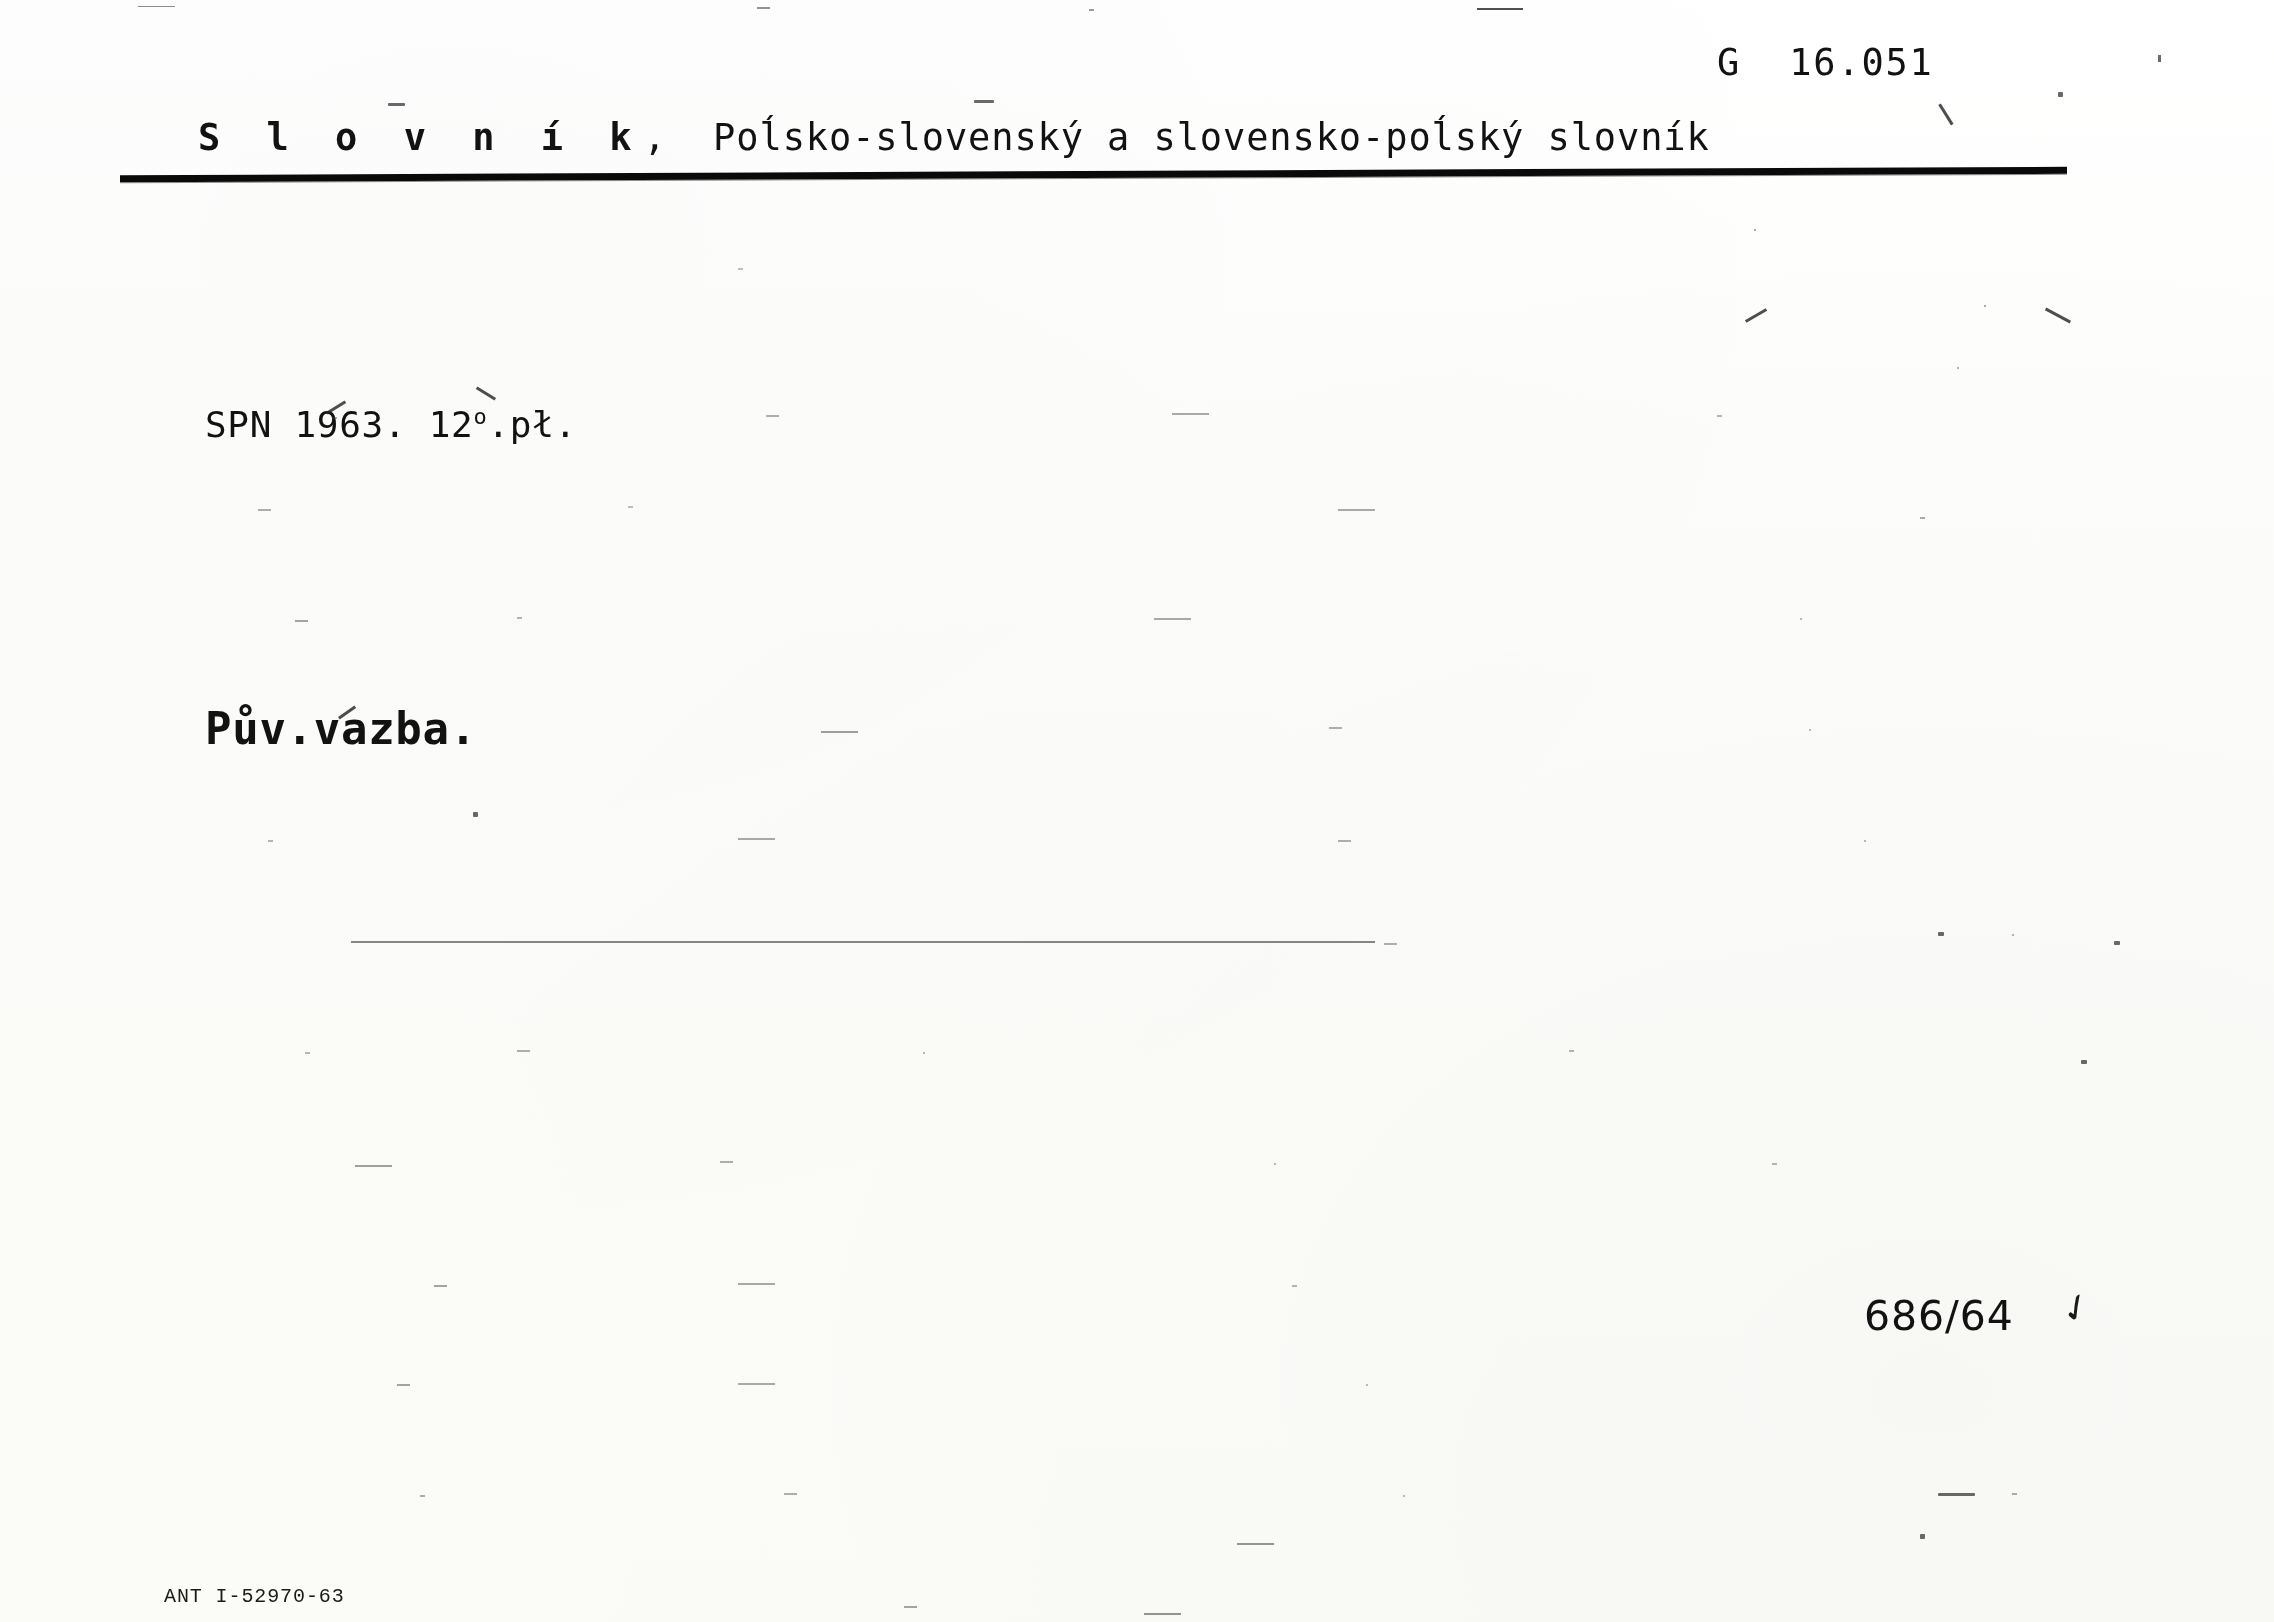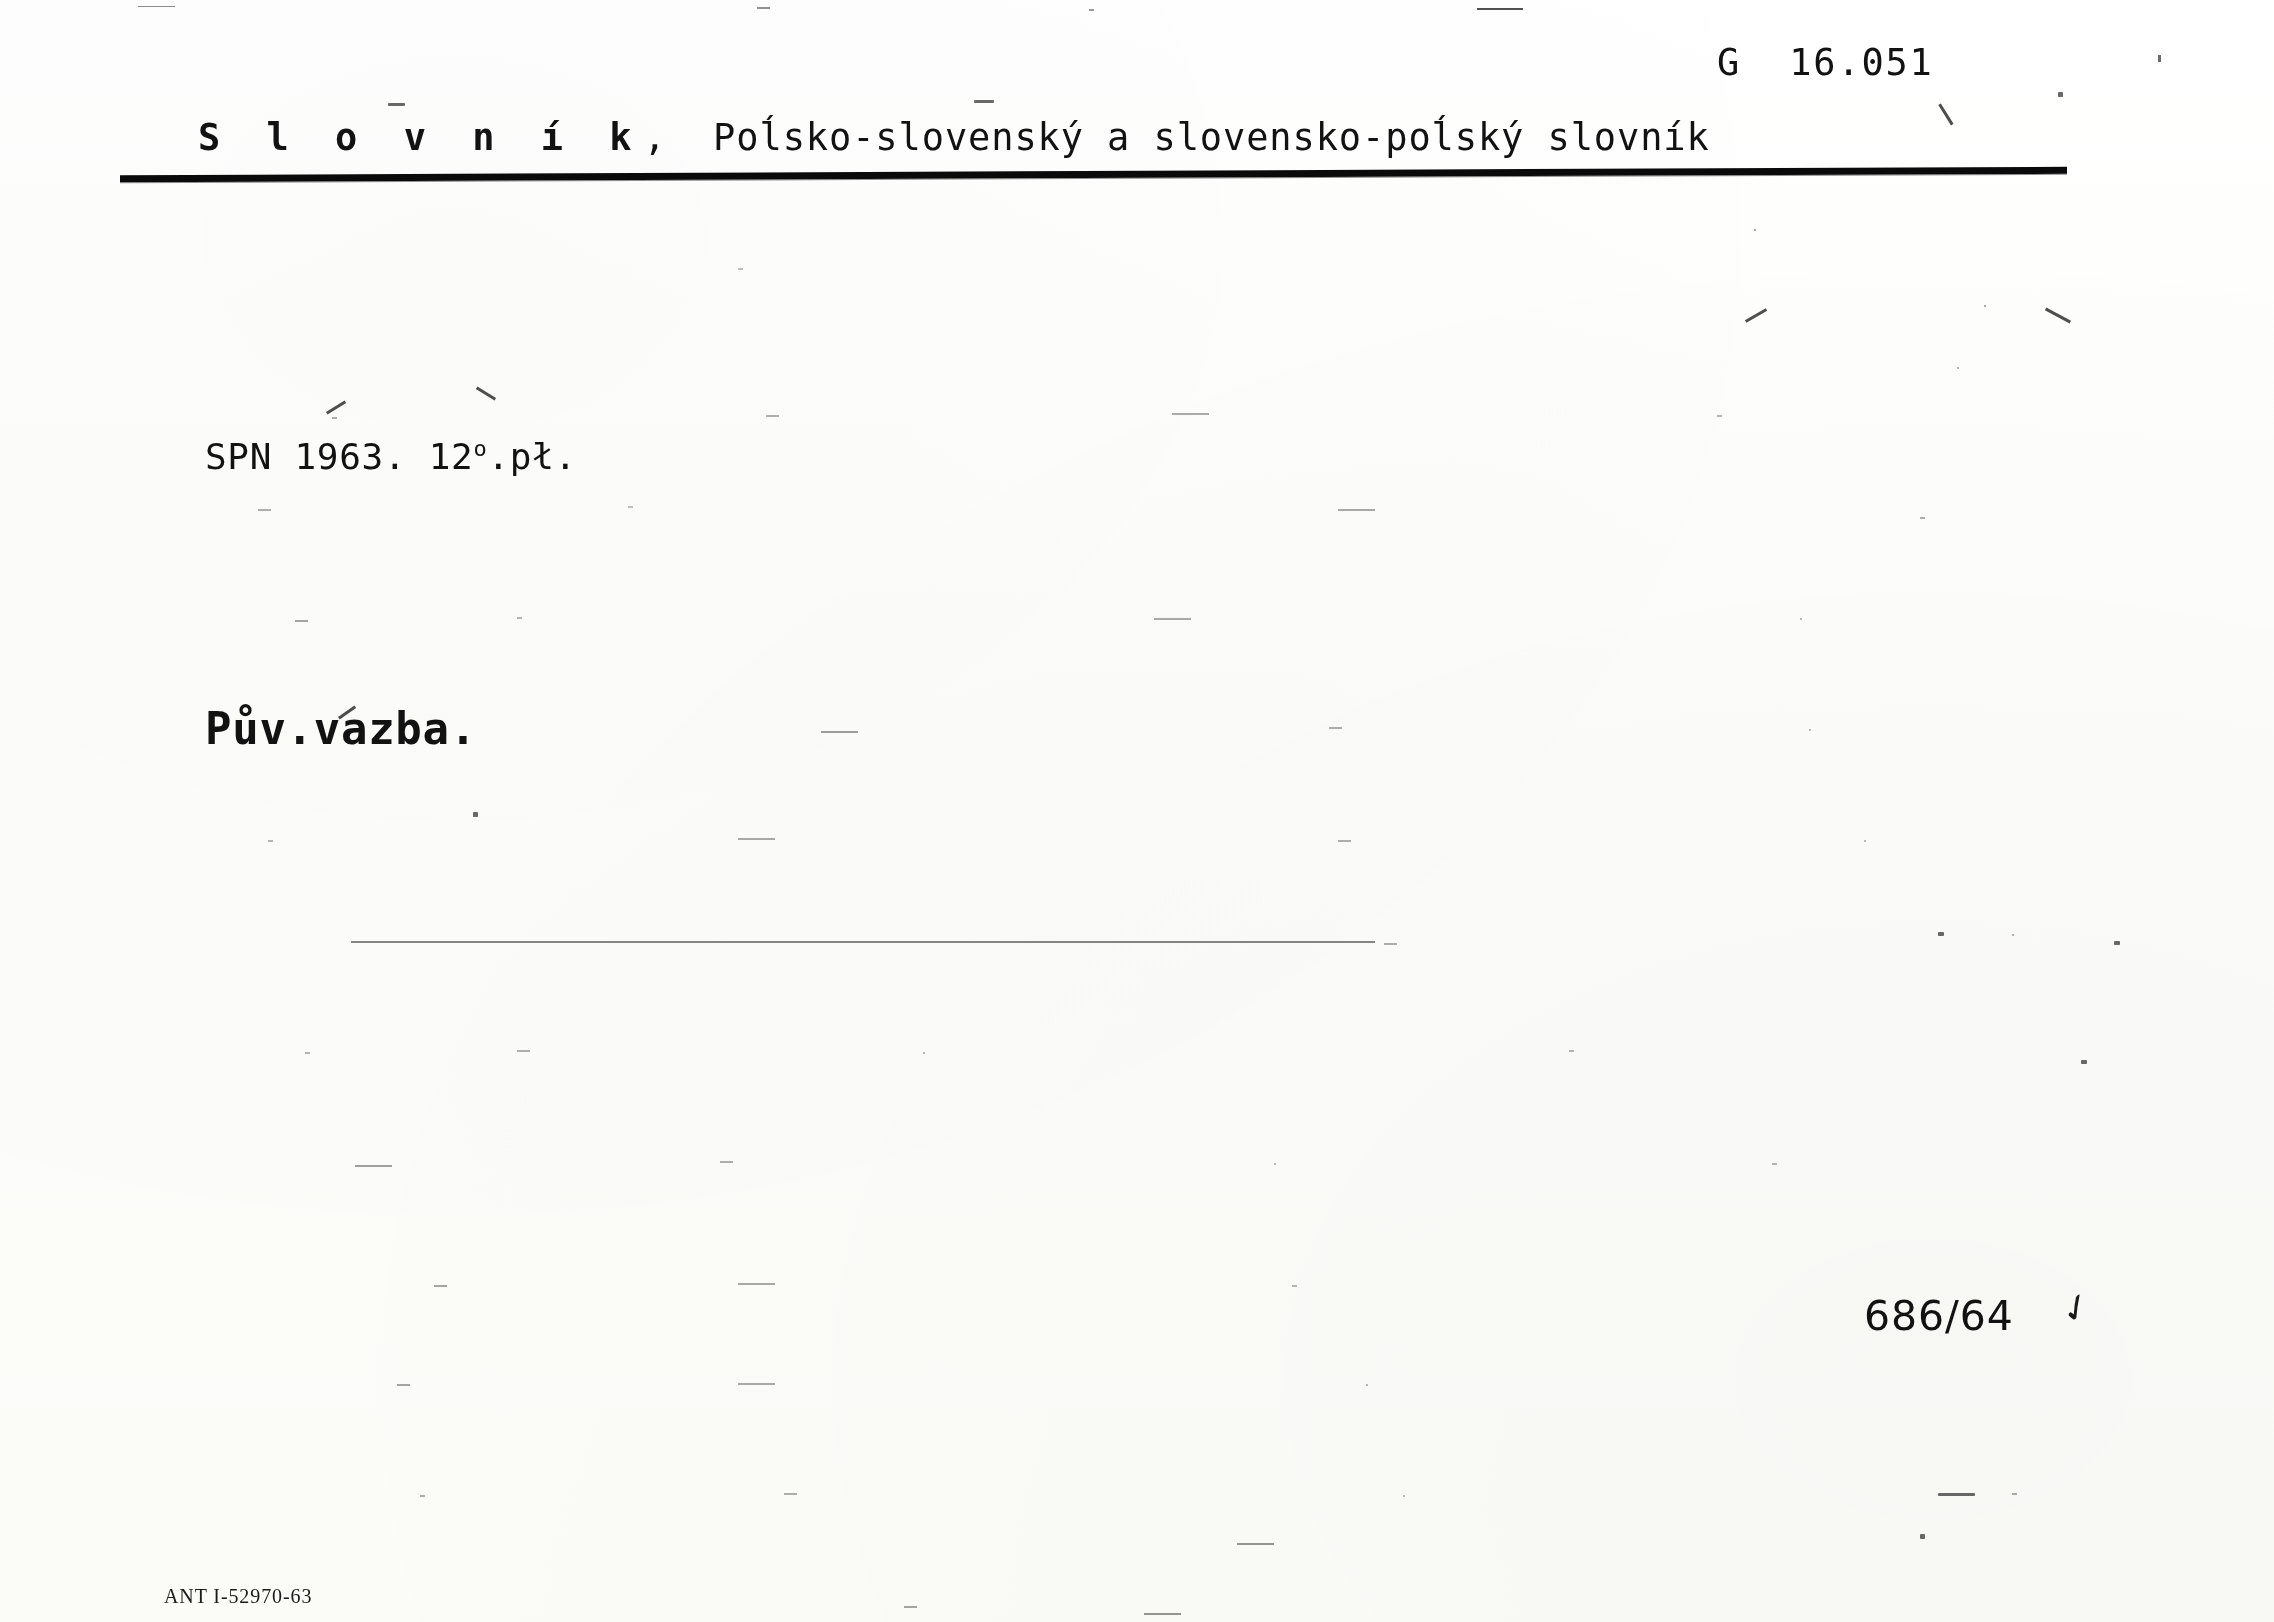--- a/index.html
+++ b/index.html
@@ -76,21 +76,21 @@
     height: 1.8px;
     background: rgba(10,10,10,0.45);
   }
 
   .body-line {
     font-size: 36px;
     letter-spacing: 0.7px;
   }
   #body-line-1 { top: 238px; left: 205px; }
   #body-line-2 { top: 332px; left: 205px; }
-  #body-line-3 { top: 436px; left: 205px; }
+  #body-line-3 { top: 404px; left: 205px; }
 
   #sup-deg {
     font-size: 22px;
     vertical-align: super;
   }
 
   #note-line {
     top: 703px;
     left: 205px;
     font-size: 44px;
@@ -114,21 +114,21 @@
     color: #1a1a1a;
     font-size: 37px;
     font-family: "DejaVu Sans", sans-serif;
     transform: rotate(-28deg);
   }
 
   #footer-code {
     bottom: 14.8px;
     left: 164px;
     font-size: 20px;
-    font-family: Liberation Serif, serif;
+    font-family: Liberation Mono, monospace;
     letter-spacing: 0.9px;
     color: #1b1b1b;
   }
 
   
   .ruled {
     position: absolute;
     height: 1.8px;
     background-repeat: repeat-x;
     opacity: 0.55;

